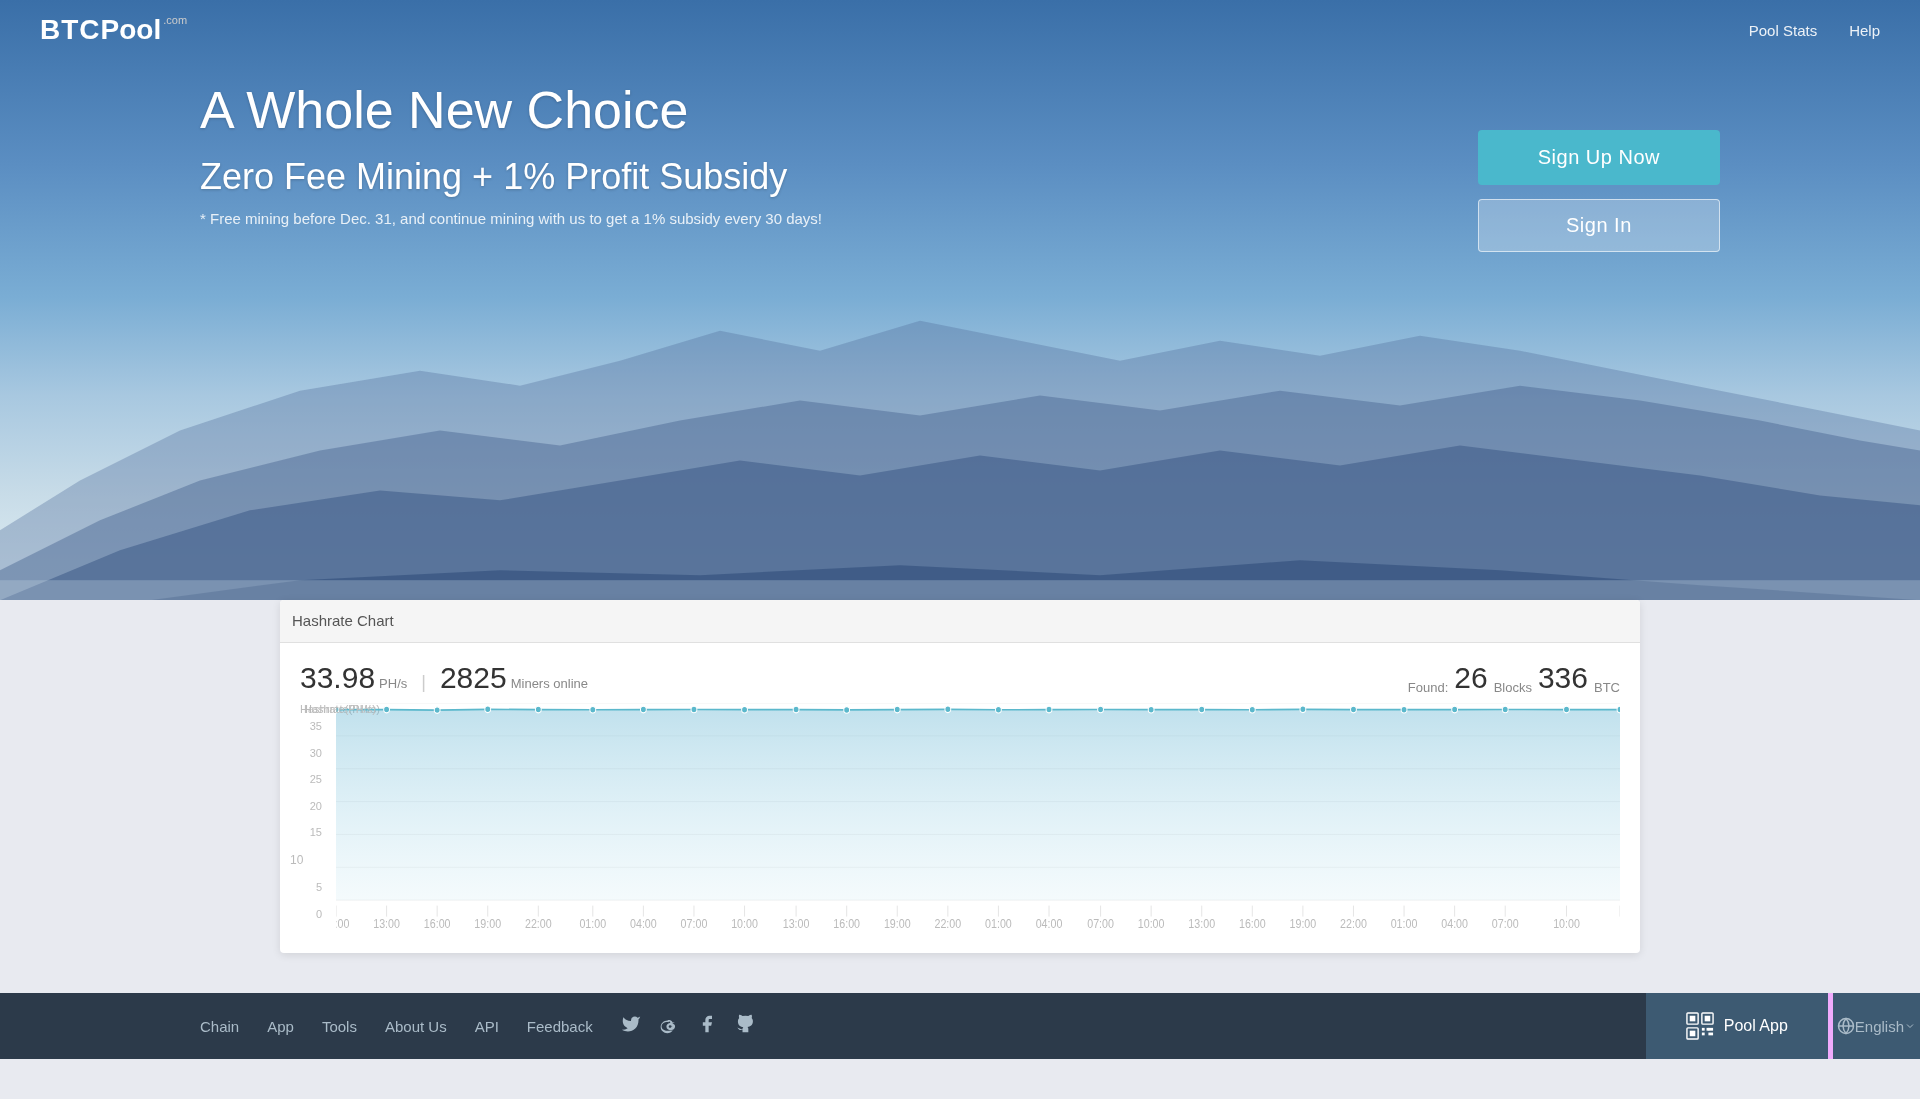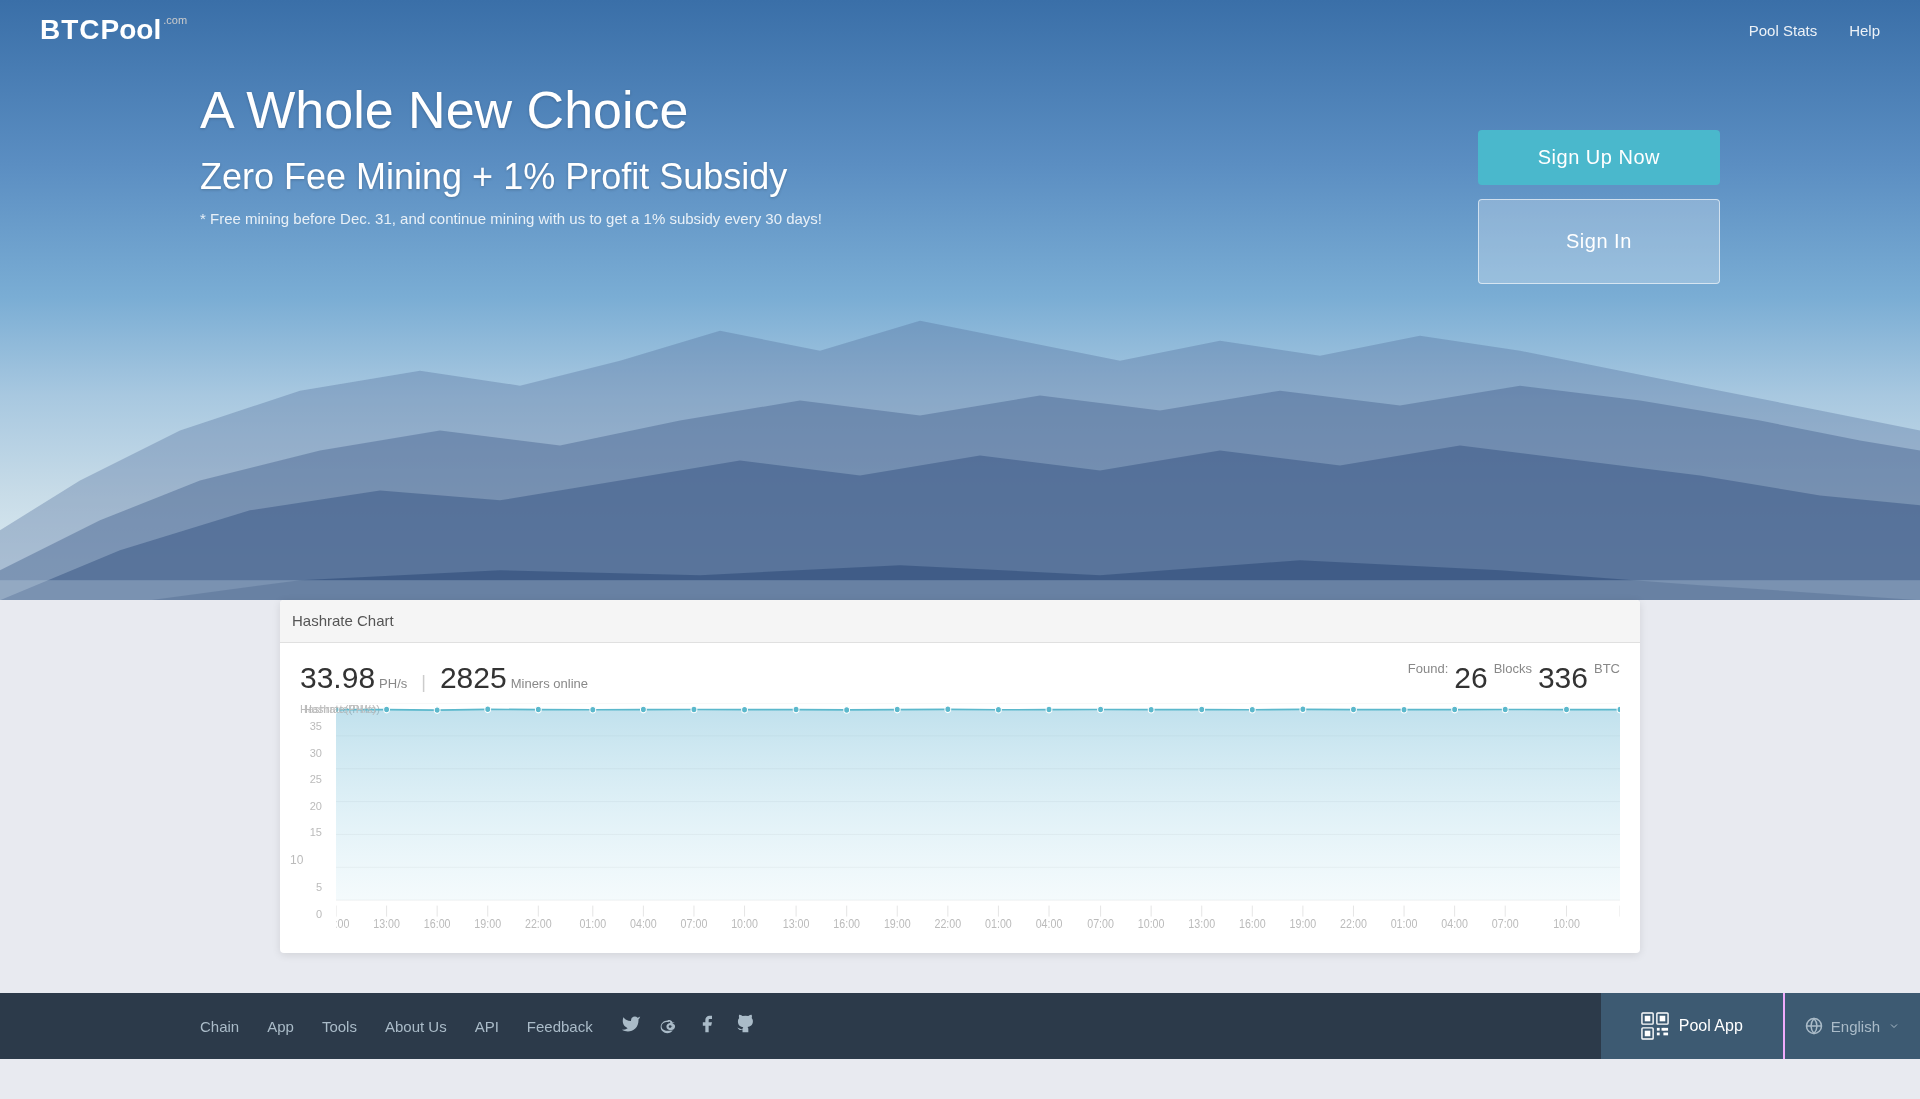--- a/index.html
+++ b/index.html
@@ -72,21 +72,21 @@
       font-size: 20px;
       cursor: pointer;
       font-weight: 400;
       letter-spacing: 0.5px;
     }
     .btn-signin {
       background: rgba(255,255,255,0.25);
       color: #fff;
       border: 1.5px solid rgba(255,255,255,0.6);
       border-radius: 4px;
-      padding: 30px 60px;
+      padding: 14px 60px;
       font-size: 20px;
       cursor: pointer;
       font-weight: 400;
       letter-spacing: 0.5px;
     }
 
     
     .chart-section {
       position: relative;
       background: #e8eaf0;
@@ -117,21 +117,21 @@
       justify-content: space-between;
       padding: 8px 0 4px 0;
       margin-bottom: 4px;
     }
     .stat-left { display: flex; align-items: baseline; gap: 4px; }
     .stat-hashrate { font-size: 30px; color: #333; font-weight: 300; }
     .stat-unit { font-size: 13px; color: #888; }
     .stat-sep { font-size: 18px; color: #ccc; margin: 0 10px; }
     .stat-miners { font-size: 30px; color: #333; font-weight: 300; }
     .stat-miners-label { font-size: 13px; color: #888; }
-    .stat-right { display: flex; align-items: flex-start; gap: 6px; }
+    .stat-right { display: flex; align-items: flex-end; gap: 6px; }
     .stat-found-label { font-size: 13px; color: #888; }
     .stat-found-num { font-size: 30px; color: #333; font-weight: 300; }
     .stat-blocks-label { font-size: 13px; color: #888; }
     .stat-btc-num { font-size: 30px; color: #333; font-weight: 300; }
     .stat-btc-label { font-size: 13px; color: #888; }
 
     
     .footer {
       background: #2c3a4a;
       padding: 0;
@@ -177,27 +177,26 @@
     }
     .qr-icon {
       width: 28px;
       height: 28px;
     }
     .lang-btn {
       background: #3d5a72;
       color: #aabbc8;
       display: flex;
       align-items: center;
-      gap: 8px;
-      padding: 0 20px;
+      padding: 0 4px;
       height: 66px;
       cursor: pointer;
       font-size: 15px;
       border: none;
-      border-left: 2px solid #f0abfc;
+      border-left: 5px solid #f0abfc;
     }
 
     
     .mountain-svg {
       position: absolute;
       bottom: 0;
       left: 0;
       width: 100%;
       height: 65%;
     }

